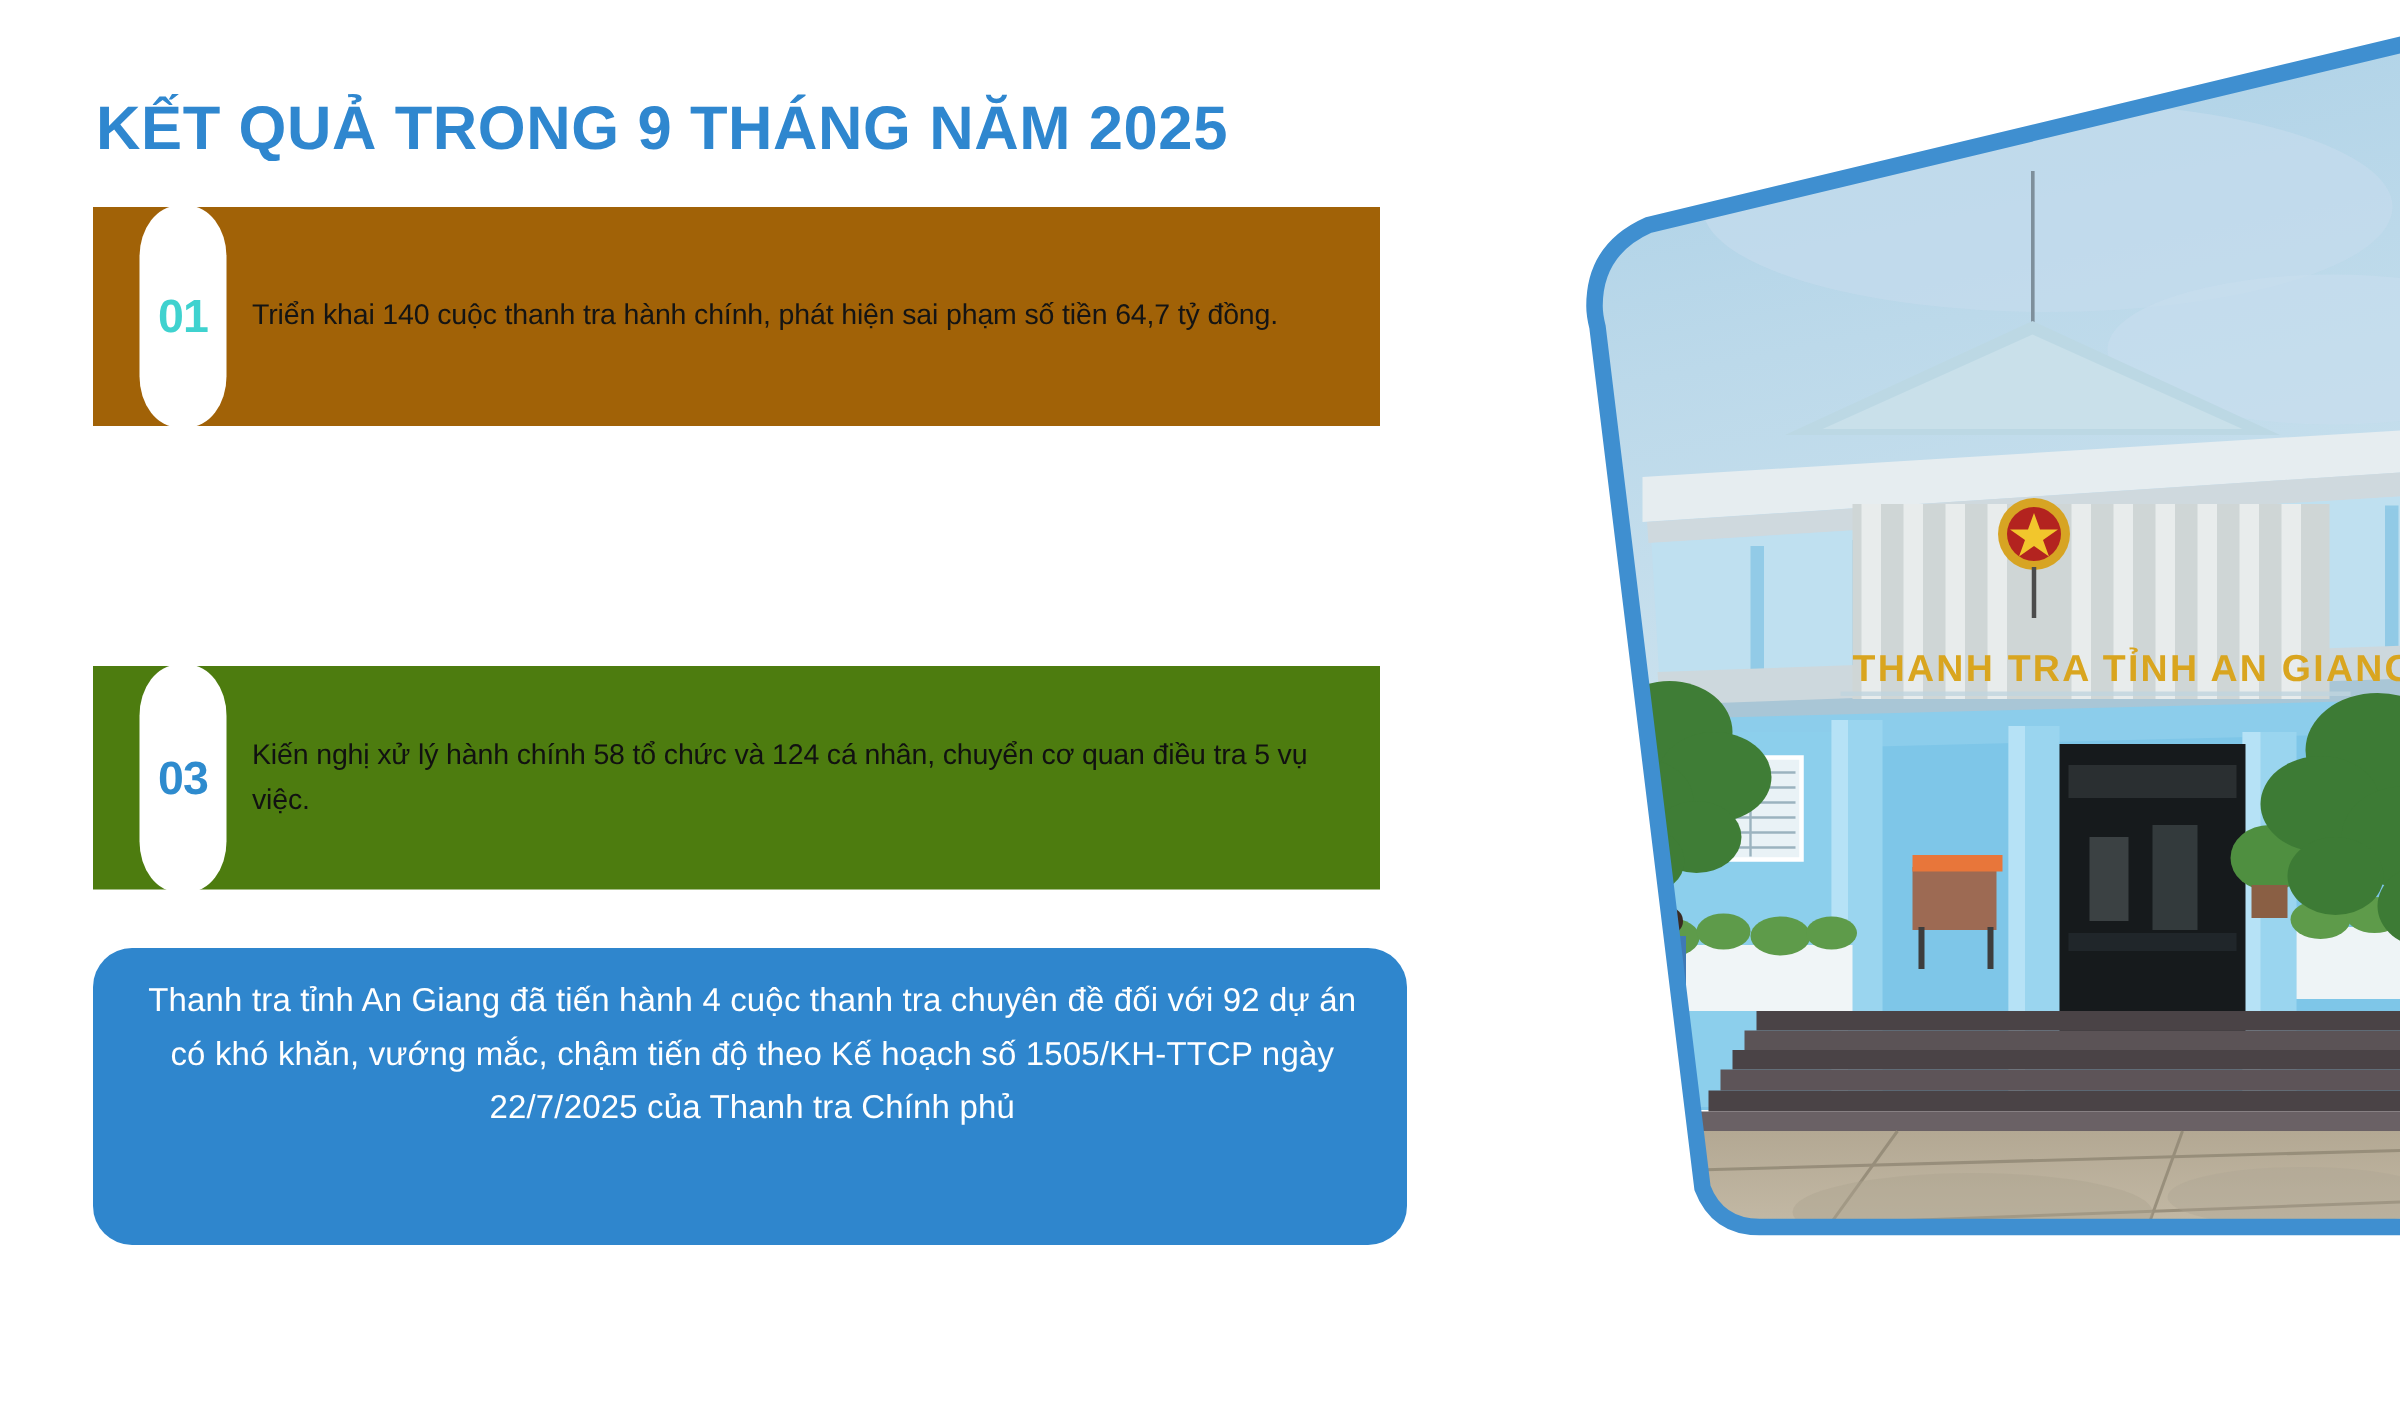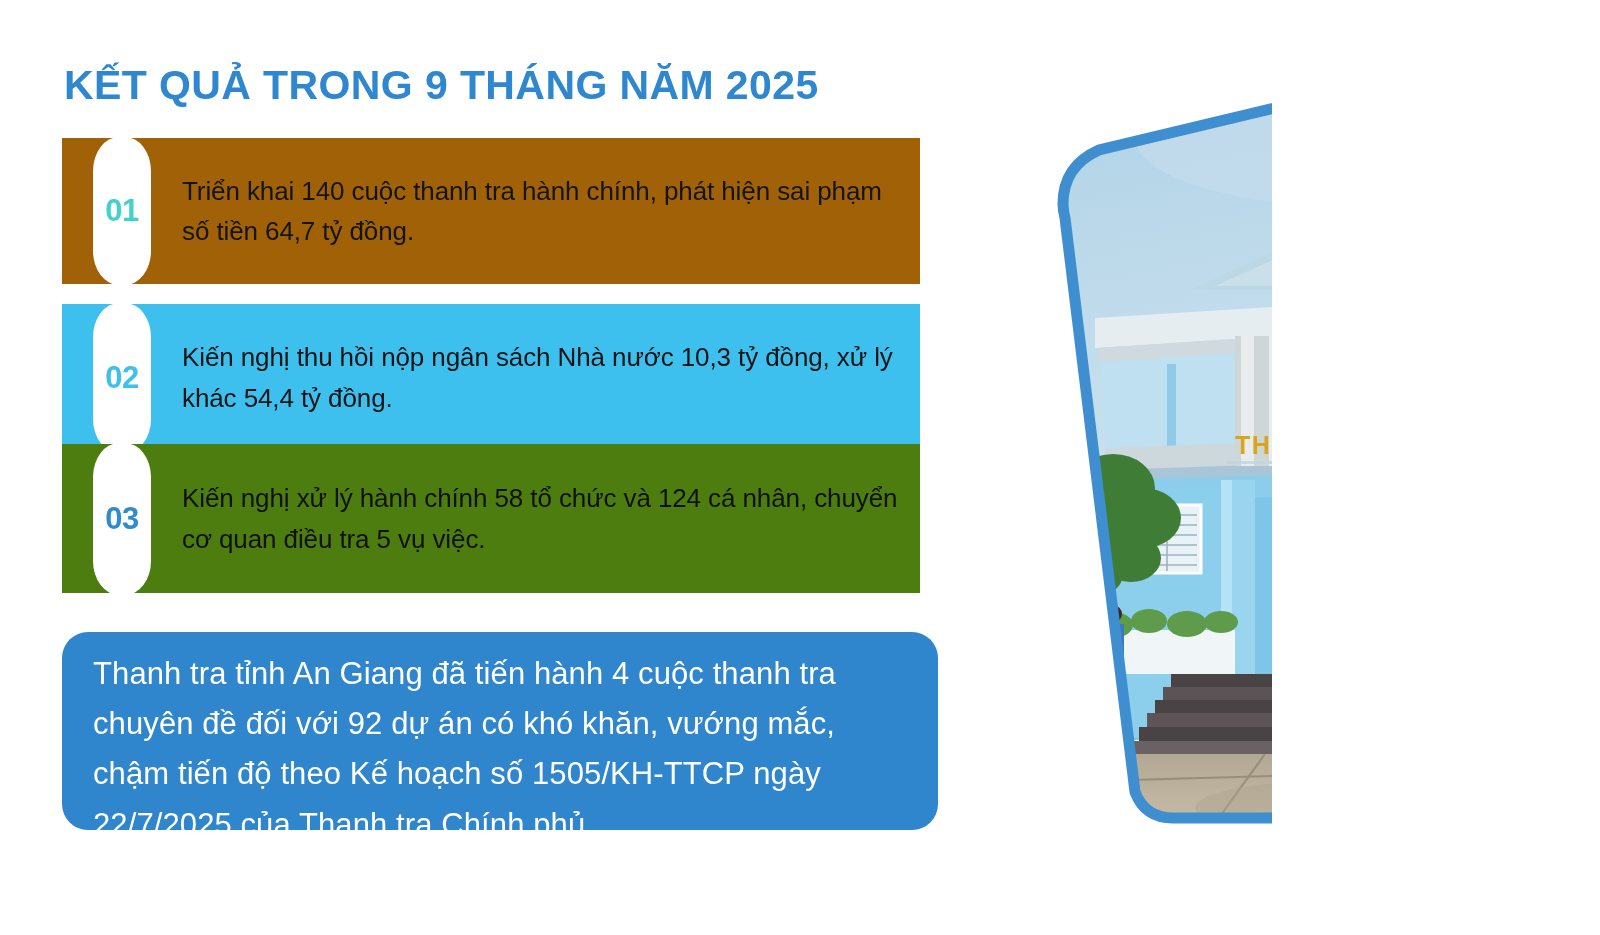--- a/index.html
+++ b/index.html
@@ -4,21 +4,21 @@
 <style>
   * { box-sizing: border-box; margin: 0; padding: 0; }
   html, body {
     width: 1600px; height: 935px;
     background: #ffffff;
     font-family: "Liberation Sans", "DejaVu Sans", sans-serif;
     overflow: hidden;
   }
   #canvas {
     position: relative;
-    width: 1272px; height: 935px;
+    width: 1600px; height: 935px;
     background: #ffffff;
     overflow: hidden;
   }
 
   
   #page-title {
     position: absolute;
     left: 64px; top: 62px;
     font-size: 41px;
     font-weight: 700;
@@ -53,45 +53,46 @@
     font-weight: 700;
     font-size: 31px;
     letter-spacing: -0.5px;
   }
   #row-0 .badge { height: 148px; color: #3fd2cf; }
   #row-1 .badge { height: 150px; color: #3ec0ef; }
   #row-2 .badge { height: 152px; color: #2e8bce; }
 
   .row-text {
     flex: 1 1 auto;
-    margin-left: 31px;
+    margin-left: 17px;
     margin-right: 22px;
-    font-size: 26px;
+    font-size: 19px;
     line-height: 1.55;
     color: #141414;
     font-weight: 400;
     letter-spacing: -0.1px;
   }
   #row-2 .row-text { color: #111111; }
 
   
   #note-box {
     position: absolute;
     left: 62px; top: 632px;
     width: 876px; height: 198px;
     background: #2f86cd;
     border-radius: 26px;
     padding: 17px 28px 0 31px;
   }
   #note-text {
-    font-size: 31px;
+    font-size: 22px;
     line-height: 1.62;
     color: #ffffff;
     font-weight: 400;
     letter-spacing: 0.1px;
+    text-align: center;
   }
 
   
   #watermark {
     position: absolute;
     left: 24px; top: 812px;
     font-family: "DejaVu Serif", "Liberation Serif", serif;
     font-size: 82px;
     font-weight: 700;
     color: #fafafa;
@@ -116,26 +117,20 @@
 
   <div id="page-title">KẾT QUẢ TRONG 9 THÁNG NĂM 2025</div>
 
   <div class="row-band" id="row-0">
     <div class="badge">
       <span>01</span>
     </div>
     <div class="row-text">Triển khai 140 cuộc thanh tra hành chính, phát hiện sai phạm số tiền 64,7 tỷ đồng.</div>
   </div>
 
-  <div class="row-band" id="row-1">
-    <div class="badge">
-      <span>02</span>
-    </div>
-    <div class="row-text">Kiến nghị thu hồi nộp ngân sách Nhà nước 10,3 tỷ đồng, xử lý khác 54,4 tỷ đồng.</div>
-  </div>
 
   <div class="row-band" id="row-2">
     <div class="badge">
       <span>03</span>
     </div>
     <div class="row-text">Kiến nghị xử lý hành chính 58 tổ chức và 124 cá nhân, chuyển cơ quan điều tra 5 vụ việc.</div>
   </div>
 
   <div id="note-box">
     <div id="note-text">Thanh tra tỉnh An Giang đã tiến hành 4 cuộc thanh tra chuyên đề đối với 92 dự án có khó khăn, vướng mắc, chậm tiến độ theo Kế hoạch số 1505/KH-TTCP ngày 22/7/2025 của Thanh tra Chính phủ</div>

